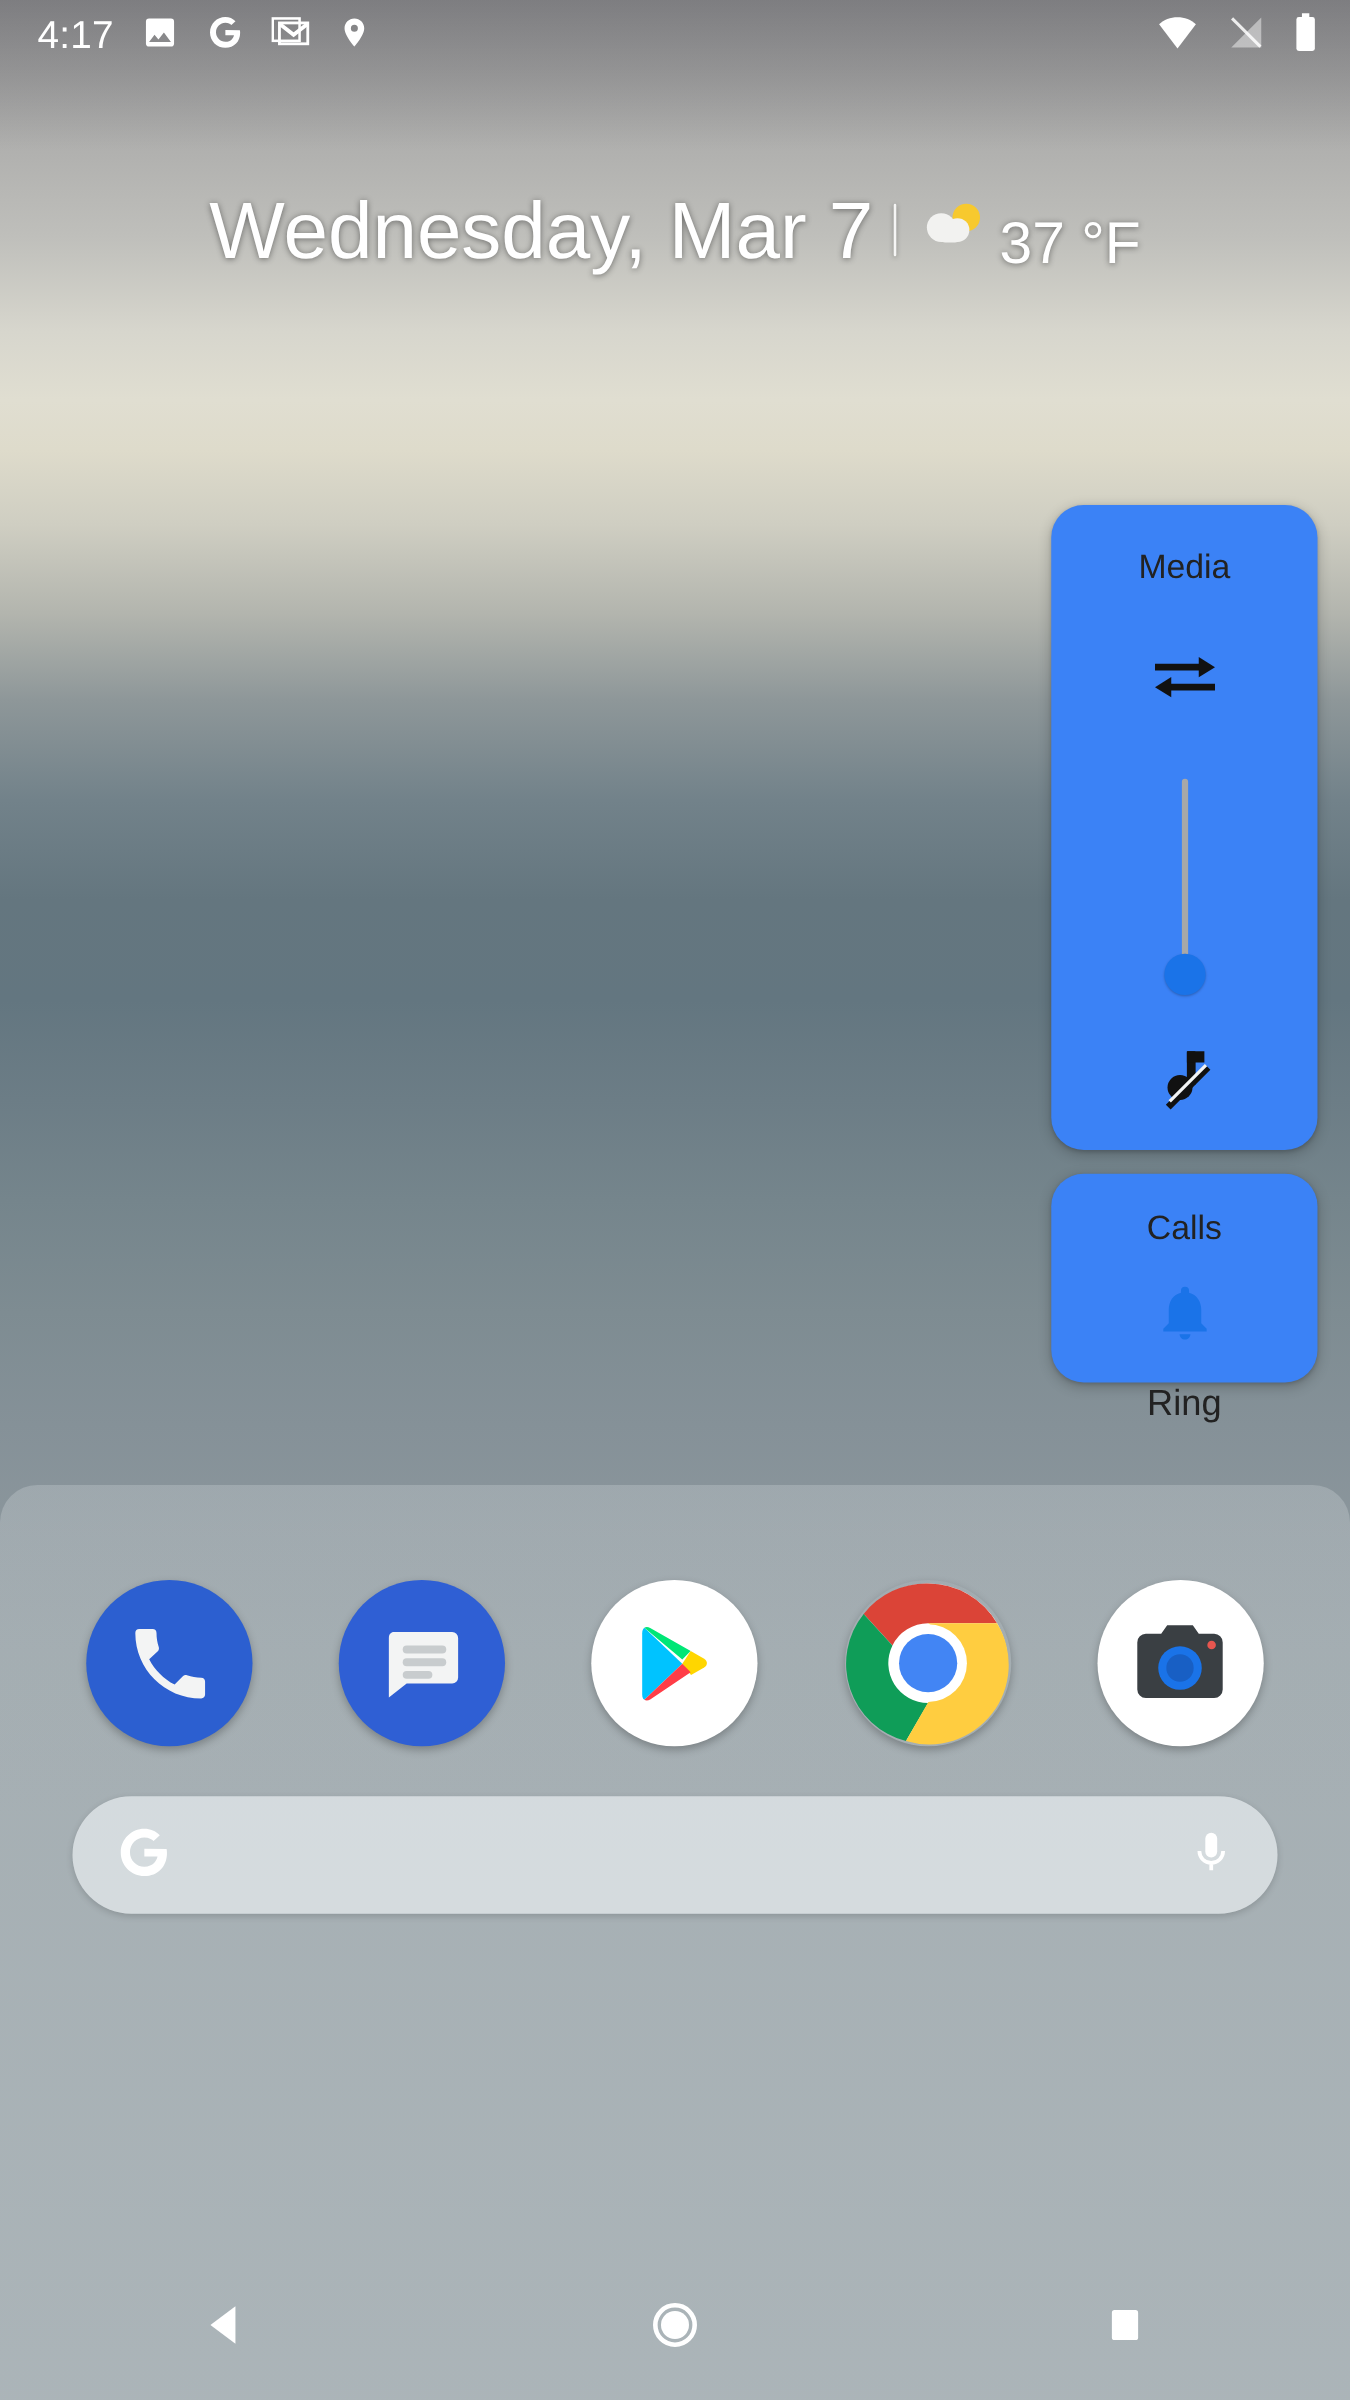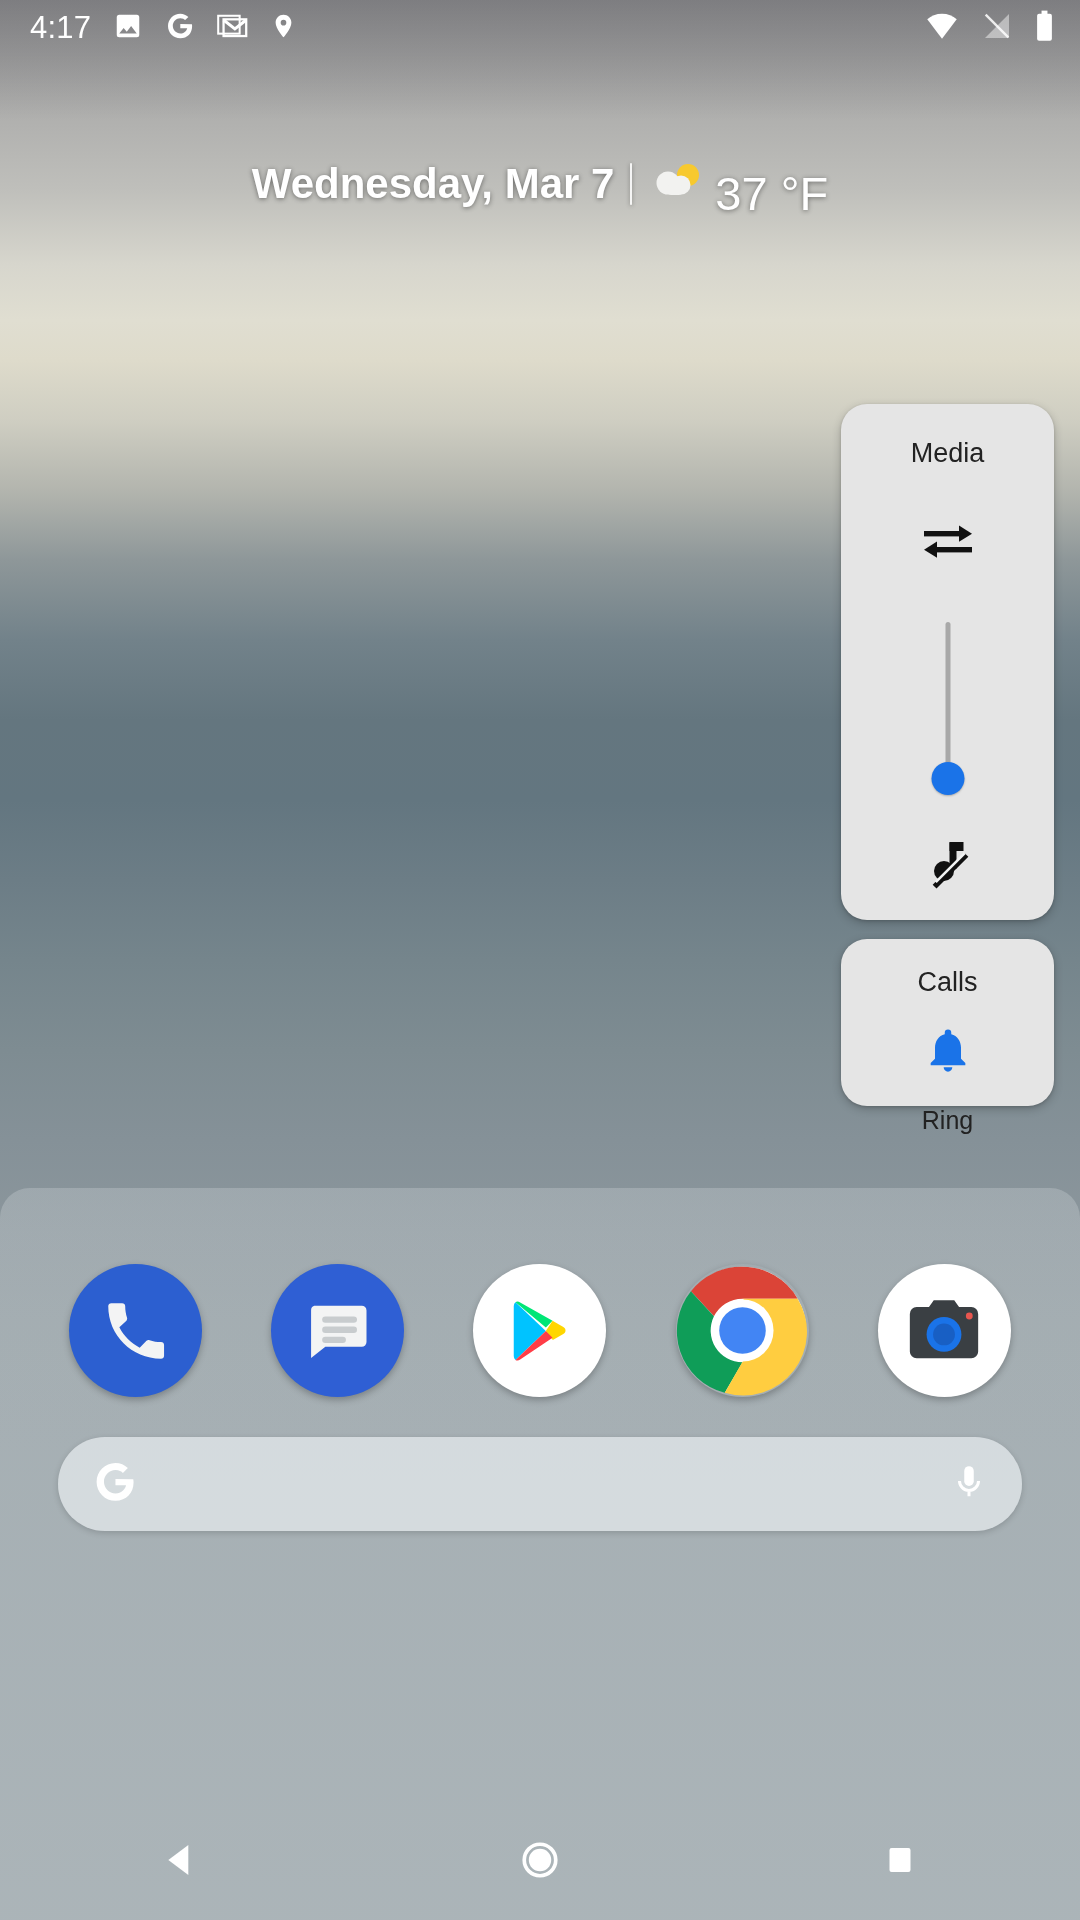--- a/index.html
+++ b/index.html
@@ -52,21 +52,21 @@
   #clock { color:#fff; font-size:31px; letter-spacing:.2px; }
   .sb-ic { display:block; }
 
   
   #datewidget {
     position:absolute; top:146px; left:0; right:0;
     display:flex; align-items:center; justify-content:center;
     gap:16px; z-index:30;
   }
   #date-text {
-    color:#fff; font-size:42px; font-weight:700;
+    color:#fff; font-size:64px; font-weight:400;
     text-shadow:0 1px 5px rgba(0,0,0,.45);
     white-space:nowrap;
   }
   #date-sep {
     width:2px; height:42px; background:rgba(255,255,255,.85);
     border-radius:1px; box-shadow:0 1px 4px rgba(0,0,0,.35);
   }
   #weather-block { display:flex; align-items:center; gap:9px; }
   #temp-text {
     color:#fff; font-size:47px;
@@ -75,21 +75,21 @@
     margin-top:20px;
   }
 
   
   #vol-stack {
     position:absolute; right:26px; top:404px;
     display:flex; flex-direction:column; align-items:center; gap:19px;
     z-index:35;
   }
   .vol-card {
-    width:213px; background:#e5e5e5;
+    width:213px; background:#3b82f6;
     border-radius:26px;
     box-shadow:0 3px 10px rgba(0,0,0,.22), 0 1px 3px rgba(0,0,0,.14);
     display:flex; flex-direction:column; align-items:center;
   }
   #media-card { height:516px; padding-top:36px; padding-bottom:26px; }
   #calls-card { height:167px; padding-top:30px; padding-bottom:26px; }
 
   .vol-title { font-size:27px; color:#222; line-height:1; }
 
   #cast-icon-wrap { margin-top:53px; }
@@ -104,21 +104,21 @@
   }
   #slider-thumb {
     position:absolute; top:140px; left:50%; transform:translateX(-50%);
     width:33px; height:33px; border-radius:50%;
     background:#1a73e8;
     box-shadow:0 1px 2px rgba(0,0,0,.25);
   }
   #mute-icon-wrap { margin-top:24px; }
 
   #bell-icon-wrap { margin-top:28px; }
-  #ring-label { margin-top:28px; font-size:25px; color:#222; line-height:1; }
+  #ring-label { margin-top:28px; font-size:29px; color:#222; line-height:1; }
 
   
   #hotseat {
     position:absolute; left:0; right:0; bottom:0; height:732px;
     background:linear-gradient(to bottom, rgba(236,241,243,.22), rgba(236,241,243,.30));
     border-top-left-radius:30px; border-top-right-radius:30px;
     z-index:20;
   }
   #dock-row {
     position:absolute; left:0; right:0; top:76px;

